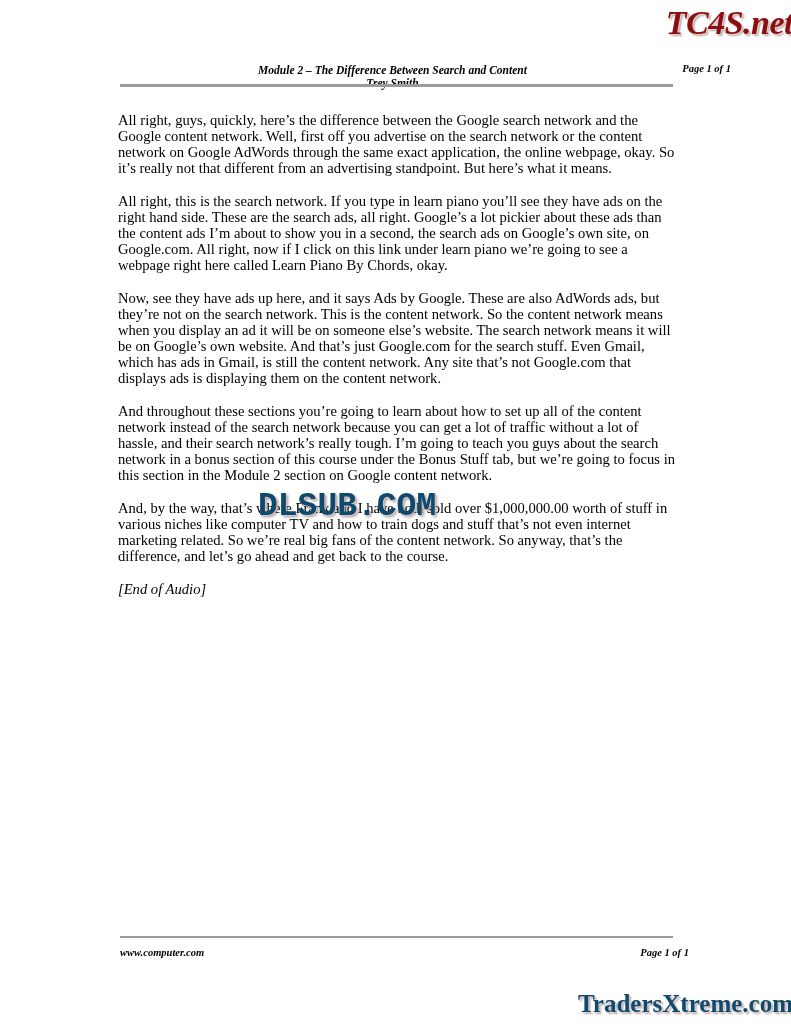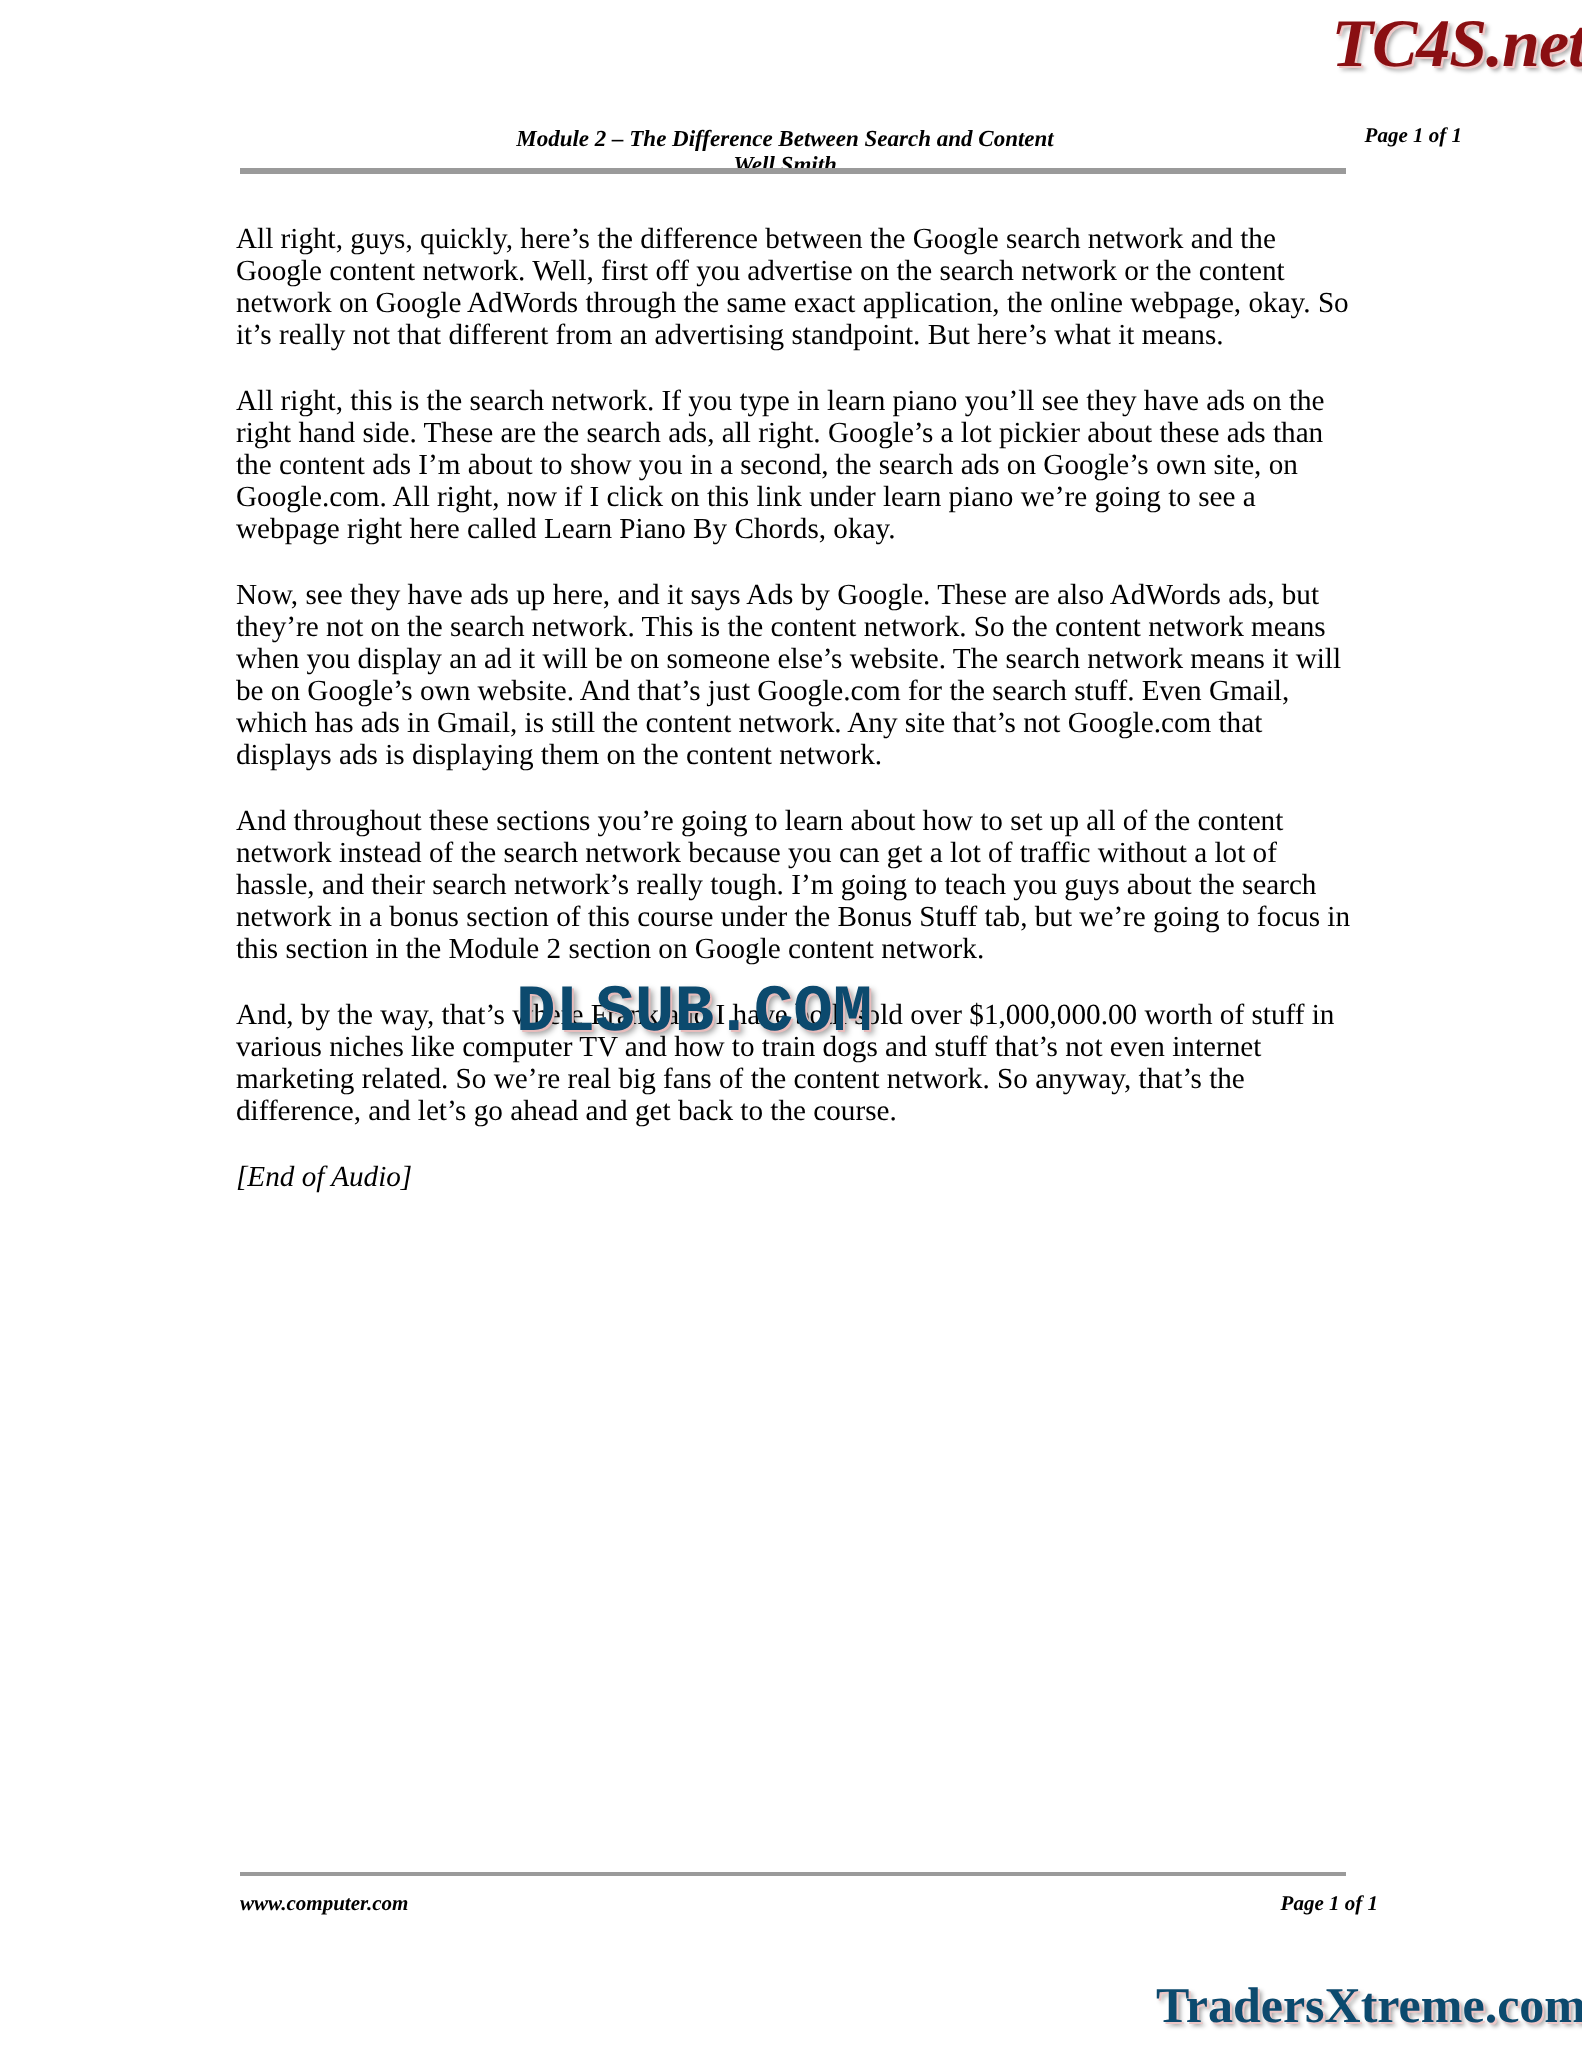--- a/index.html
+++ b/index.html
@@ -166,21 +166,21 @@
 </style>
 </head>
 <body>
 
 <div class="page">
 
   <div class="brand-top">TC4S.net</div>
 
   <div class="header">
     <div class="header-title">Module 2 – The Difference Between Search and Content</div>
-    <div class="header-author">Well Smith</div>
+    <div class="header-author">Trey Smith</div>
     <div class="header-pageno">Page 1 of 1</div>
   </div>
 
   <div class="rule-top"></div>
 
   <div class="body-text">
     <p>All right, guys, quickly, here’s the difference between the Google search network and the Google content network.  Well, first off you advertise on the search network or the content network on Google AdWords through the same exact application, the online webpage, okay.  So it’s really not that different from an advertising standpoint.  But here’s what it means.</p>
     <p>All right, this is the search network.  If you type in learn piano you’ll see they have ads on the right hand side.  These are the search ads, all right.  Google’s a lot pickier about these ads than the content ads I’m about to show you in a second, the search ads on Google’s own site, on Google.com.  All right, now if I click on this link under learn piano we’re going to see a webpage right here called Learn Piano By Chords, okay.</p>
     <p>Now, see they have ads up here, and it says Ads by Google.  These are also AdWords ads, but they’re not on the search network.  This is the content network.  So the content network means when you display an ad it will be on someone else’s website.  The search network means it will be on Google’s own website.  And that’s just Google.com for the search stuff.  Even Gmail, which has ads in Gmail, is still the content network.  Any site that’s not Google.com that displays ads is displaying them on the content network.</p>
     <p>And throughout these sections you’re going to learn about how to set up all of the content network instead of the search network because you can get a lot of traffic without a lot of hassle, and their search network’s really tough.  I’m going to teach you guys about the search network in a bonus section of this course under the Bonus Stuff tab, but we’re going to focus in this section in the Module 2 section on Google content network.</p>

